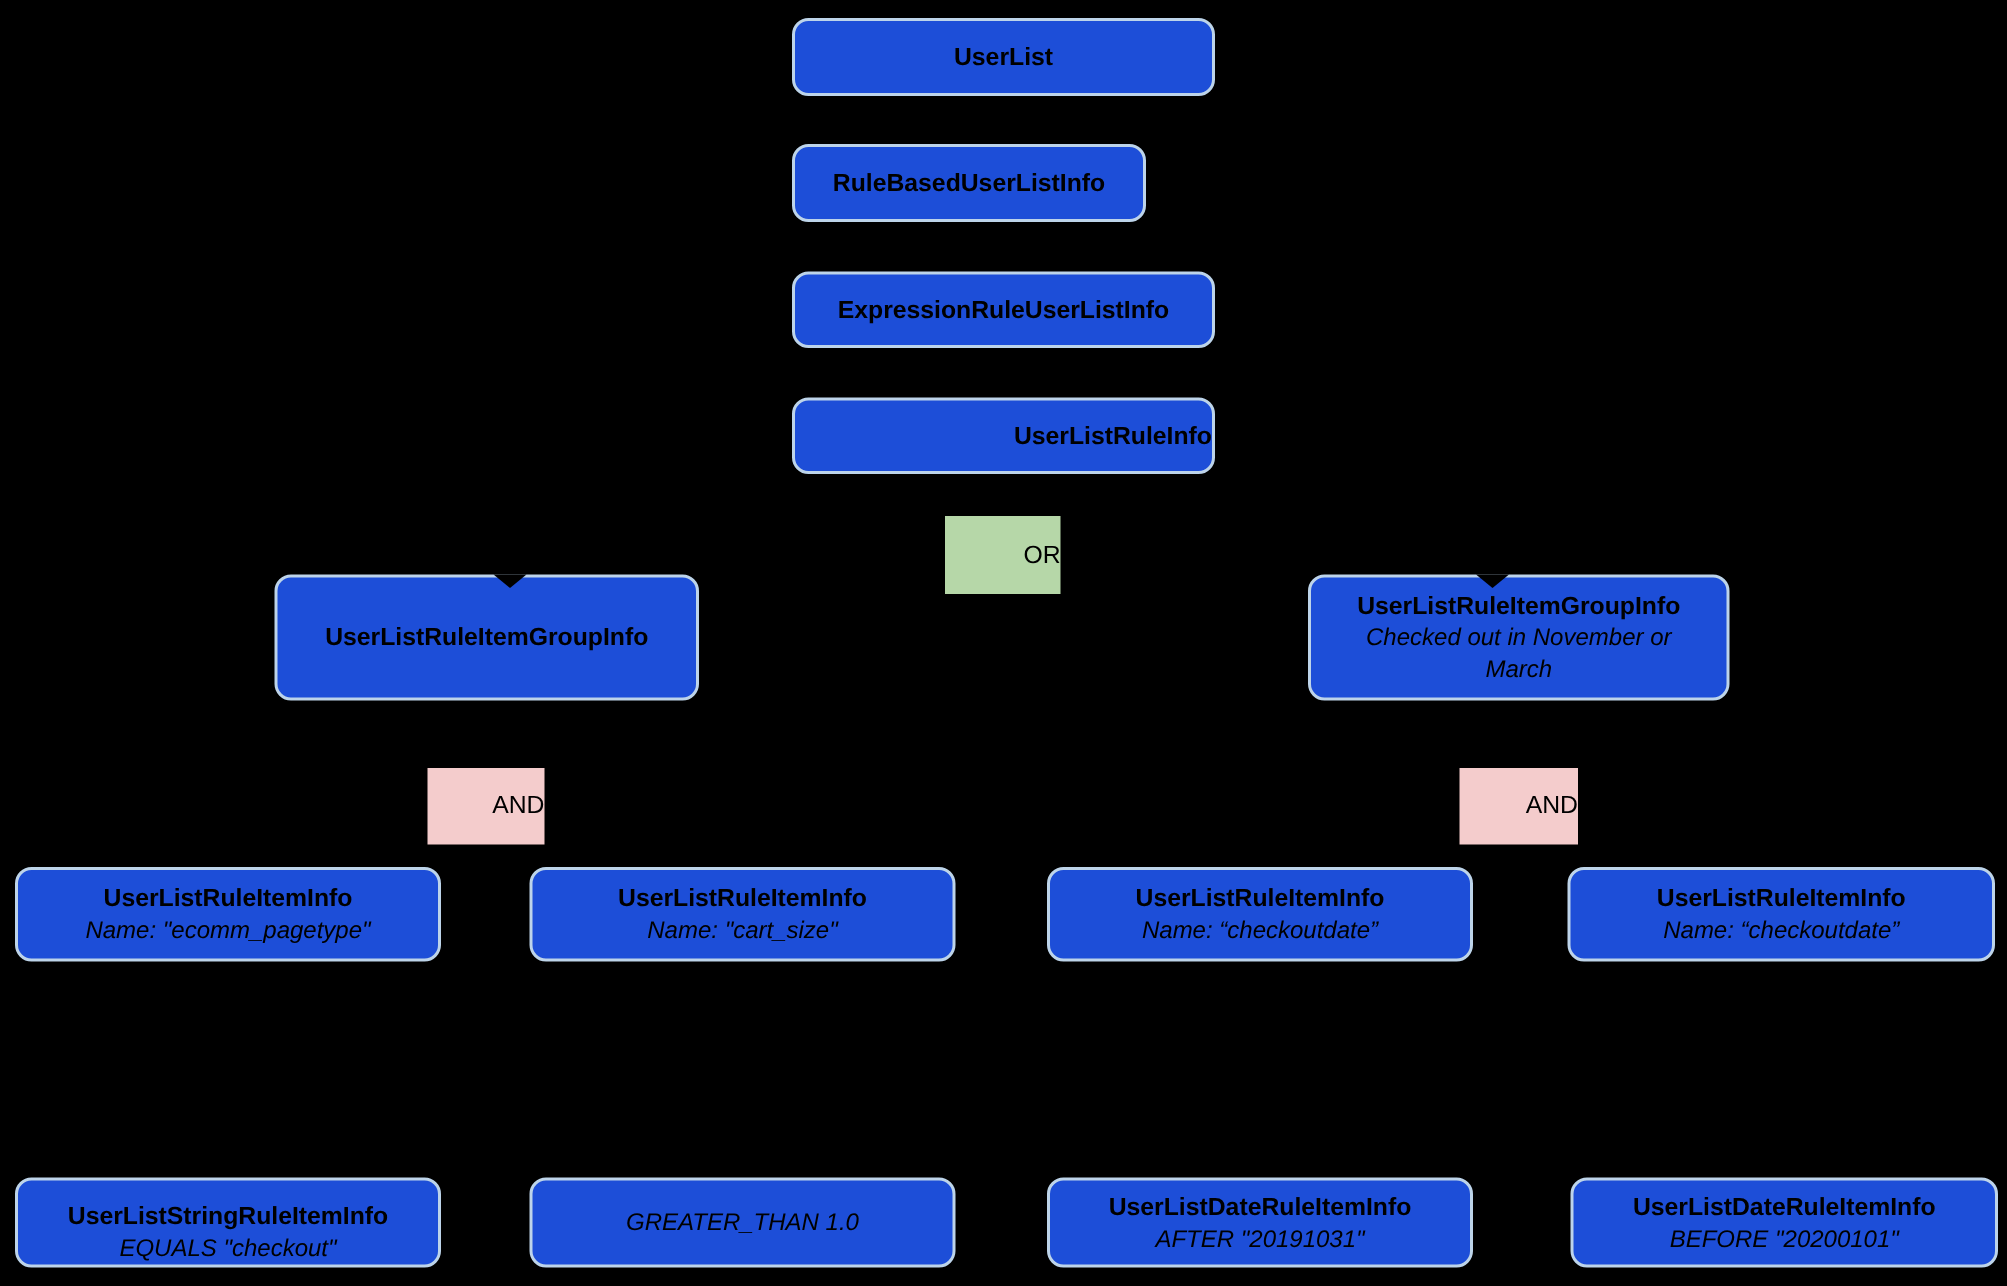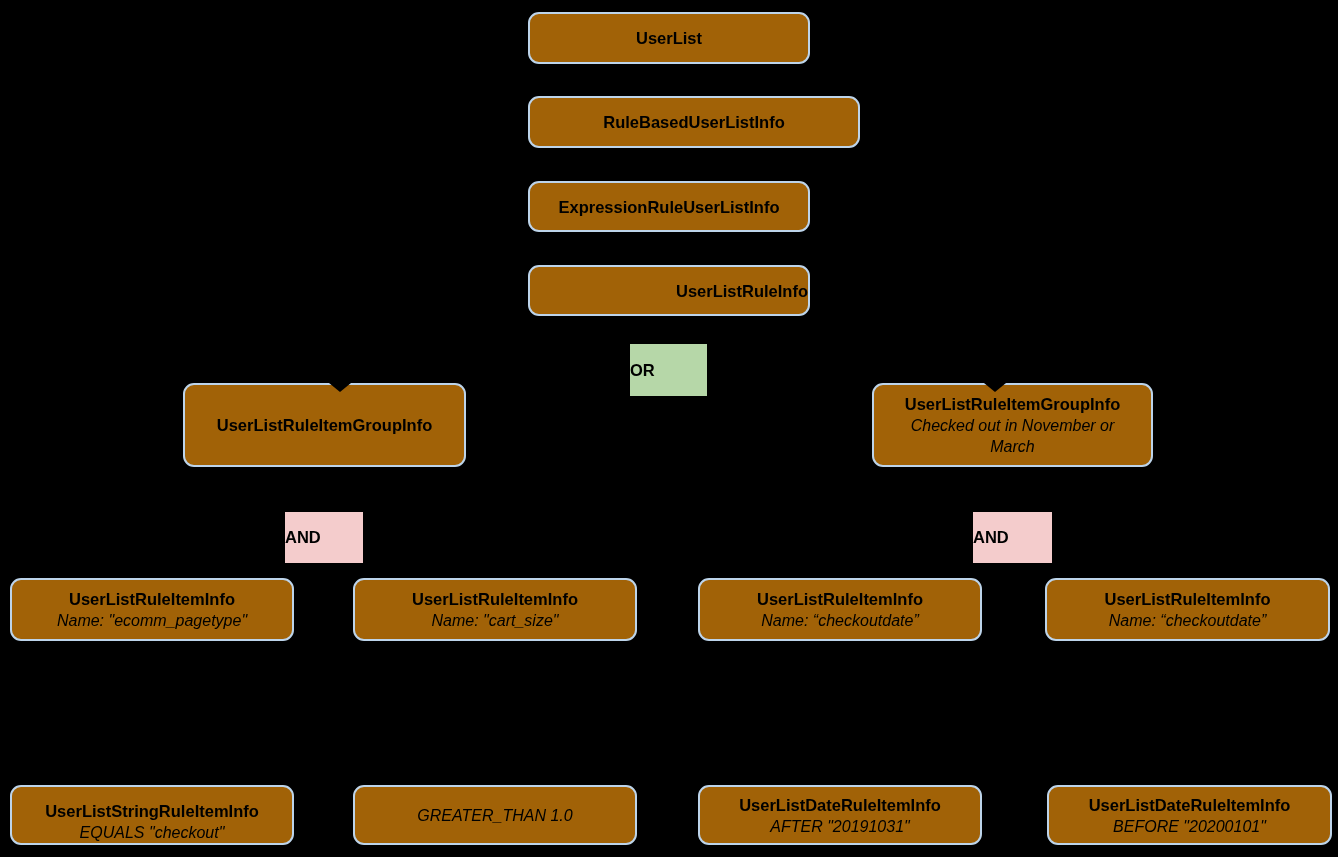--- a/index.html
+++ b/index.html
@@ -11,21 +11,21 @@
     position: relative;
     width: 1338px;
     height: 857px;
     background: #000000;
     overflow: hidden;
     font-family: "Liberation Sans", sans-serif;
     color: #000000;
   }
   .node {
     position: absolute;
-    background: #a16207;
+    background: #1d4ed8;
     border: 2px solid #bdd4ea;
     border-radius: 11px;
     box-sizing: border-box;
     display: flex;
     flex-direction: column;
     align-items: center;
     justify-content: center;
     text-align: center;
   }
   .node .title {
@@ -40,22 +40,22 @@
     line-height: 21px;
   }
   .node.group .desc {
     max-width: 235px;
   }
   .op {
     position: absolute;
     box-sizing: border-box;
     display: flex;
     align-items: center;
-    justify-content: flex-start;
-    font-weight: bold;
+    justify-content: flex-end;
+    font-weight: normal;
     font-size: 16.5px;
     color: #000000;
   }
   .op.or  { background: #b6d7a8; }
   .op.and { background: #f4cccc; }
   .arrowhead {
     position: absolute;
     top: -2px;
     width: 0;
     height: 0;
@@ -66,21 +66,21 @@
 </style>
 </head>
 <body>
 
 <div class="canvas">
 
   <div class="node" style="left:528px; top:12px; width:282px; height:52px;">
     <span class="title">UserList</span>
   </div>
 
-  <div class="node" style="left:528px; top:96px; width:332px; height:52px;">
+  <div class="node" style="left:528px; top:96px; width:236px; height:52px;">
     <span class="title">RuleBasedUserListInfo</span>
   </div>
 
   <div class="node" style="left:528px; top:181px; width:282px; height:51px;">
     <span class="title">ExpressionRuleUserListInfo</span>
   </div>
 
   <div class="node" style="left:528px; top:265px; width:282px; height:51px;align-items:flex-end;">
     <span class="title">UserListRuleInfo</span>
   </div>

